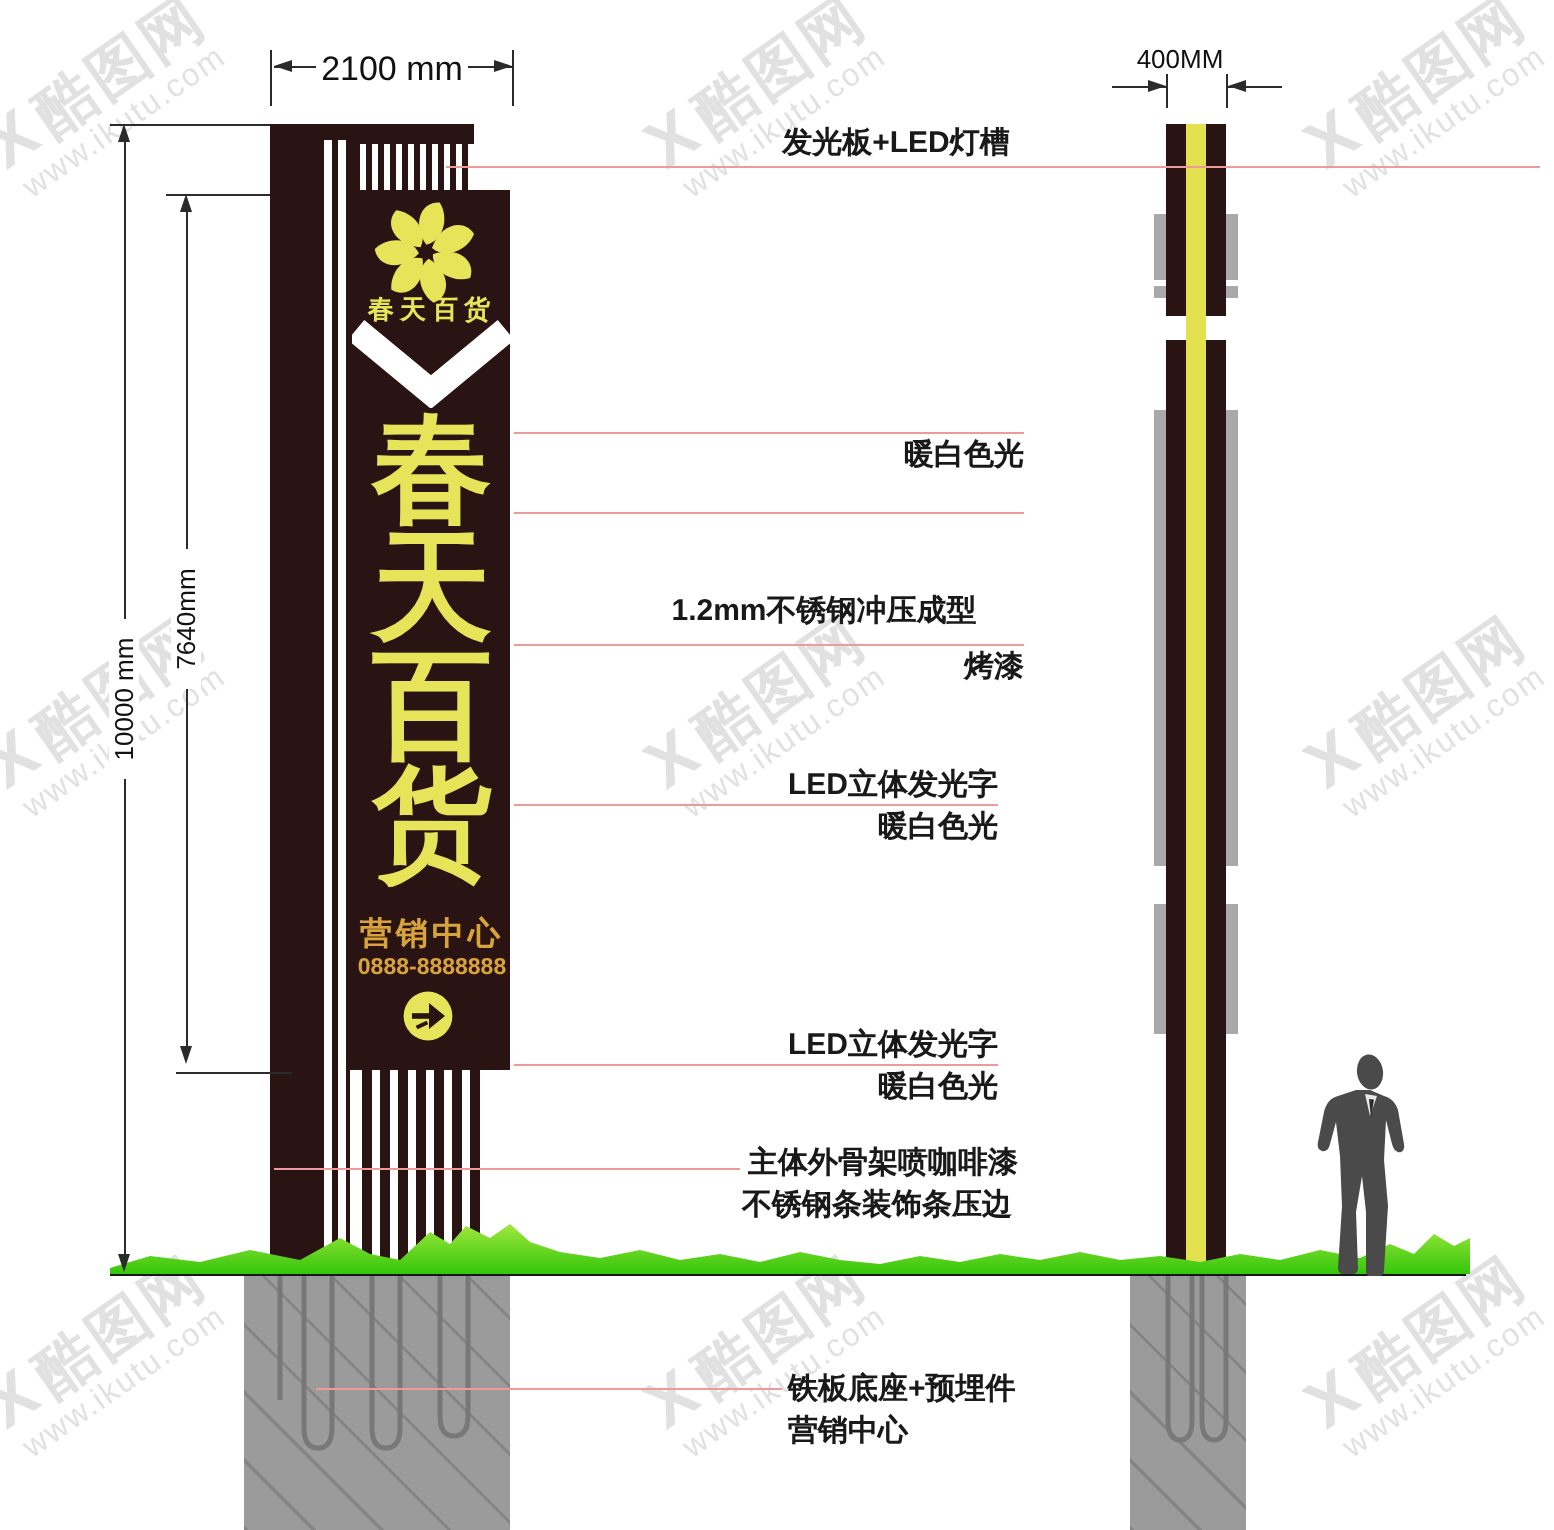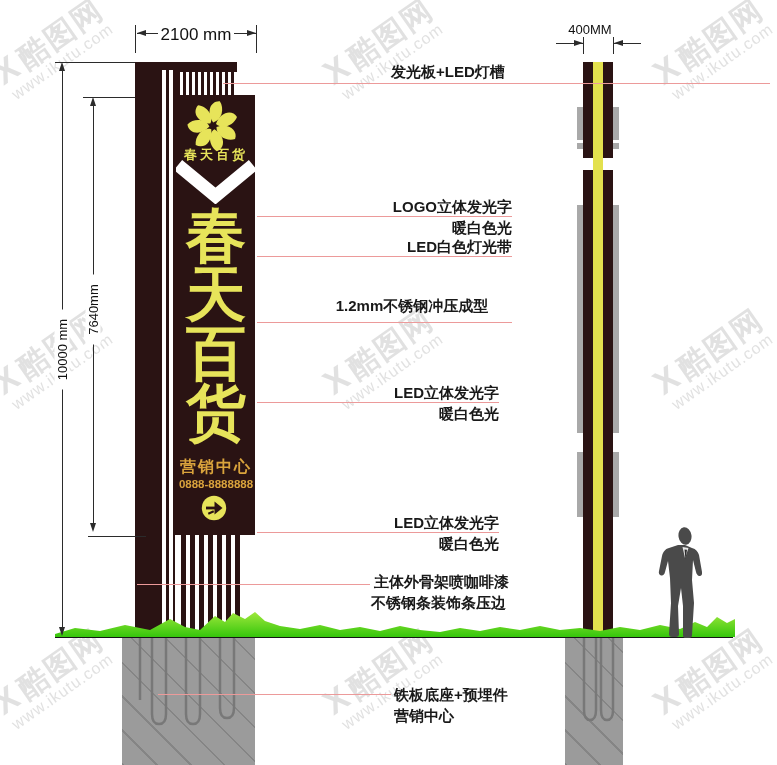--- a/index.html
+++ b/index.html
@@ -215,28 +215,27 @@
   <div class="abs dline" style="left:88px;top:536px;width:58px;height:1px;"></div>
   <div class="abs dline" style="left:93px;top:100px;width:1px;height:428px;"></div>
   <div class="abs arrow ar-up" style="left:90px;top:97px;"></div>
   <div class="abs arrow ar-down" style="left:90px;top:523px;"></div>
   <div class="abs dimtext rot90" style="left:58px;top:302px;width:70px;font-size:13px;">7640mm</div>
 
   <div class="cline" style="left:223px;top:83px;width:547px;"></div>
   <div class="ctext" style="left:390px;top:63px;width:116px;text-align:center;">发光板+LED灯槽</div>
 
   <div class="cline" style="left:257px;top:216px;width:255px;"></div>
-  <div class="ctext r" style="left:312px;top:198px;width:200px;">LOGO立体发光字</div>
   <div class="ctext r" style="left:312px;top:219px;width:200px;">暖白色光</div>
 
   <div class="cline" style="left:257px;top:256px;width:255px;"></div>
-  <div class="ctext r" style="left:312px;top:238px;width:200px;">LED白色灯光带</div>
 
   <div class="cline" style="left:257px;top:322px;width:255px;"></div>
   <div class="ctext r" style="left:312px;top:297px;width:200px;text-align:center;">1.2mm不锈钢冲压成型</div>
+  <div class="ctext r" style="left:312px;top:325px;width:200px;">烤漆</div>
 
   <div class="cline" style="left:257px;top:402px;width:242px;"></div>
   <div class="ctext r" style="left:299px;top:384px;width:200px;">LED立体发光字</div>
   <div class="ctext r" style="left:299px;top:405px;width:200px;">暖白色光</div>
 
   <div class="cline" style="left:257px;top:532px;width:242px;"></div>
   <div class="ctext r" style="left:299px;top:514px;width:200px;">LED立体发光字</div>
   <div class="ctext r" style="left:299px;top:535px;width:200px;">暖白色光</div>
 
   <div class="cline" style="left:137px;top:584px;width:233px;"></div>

